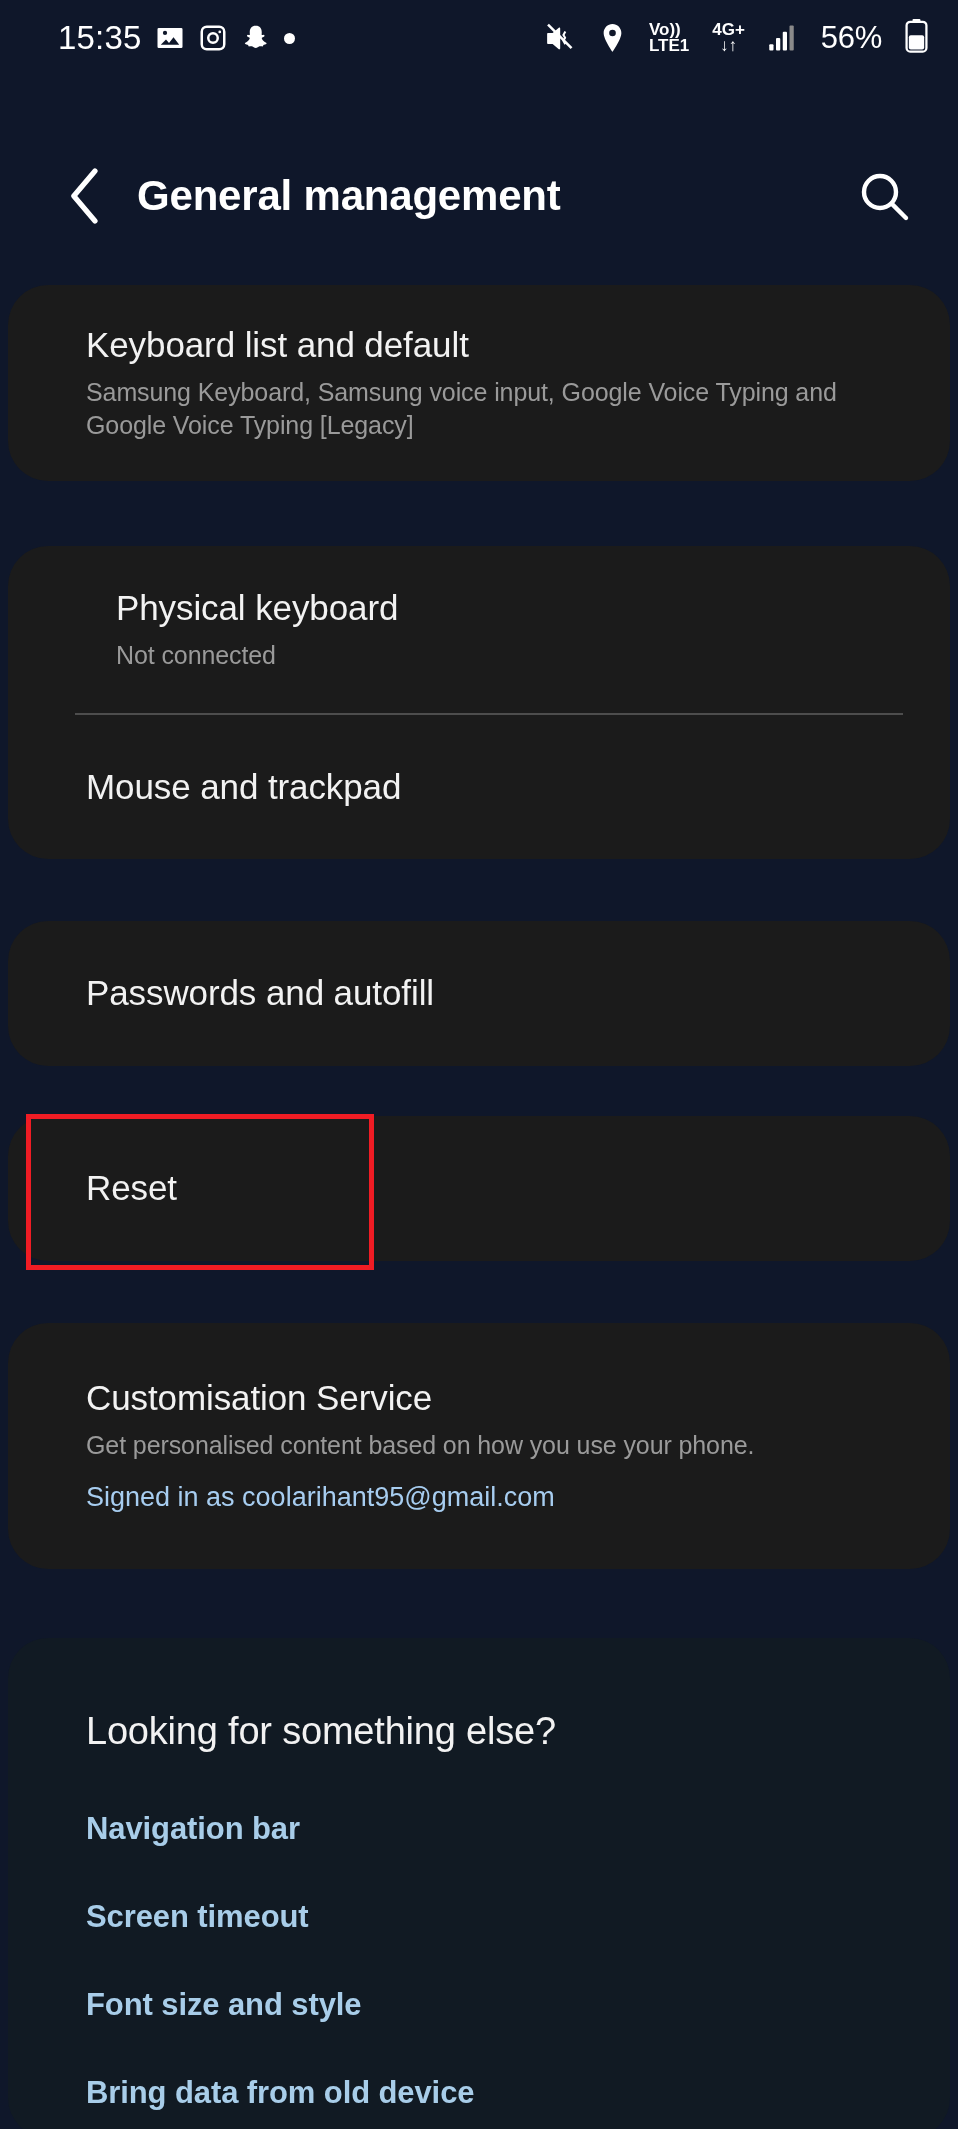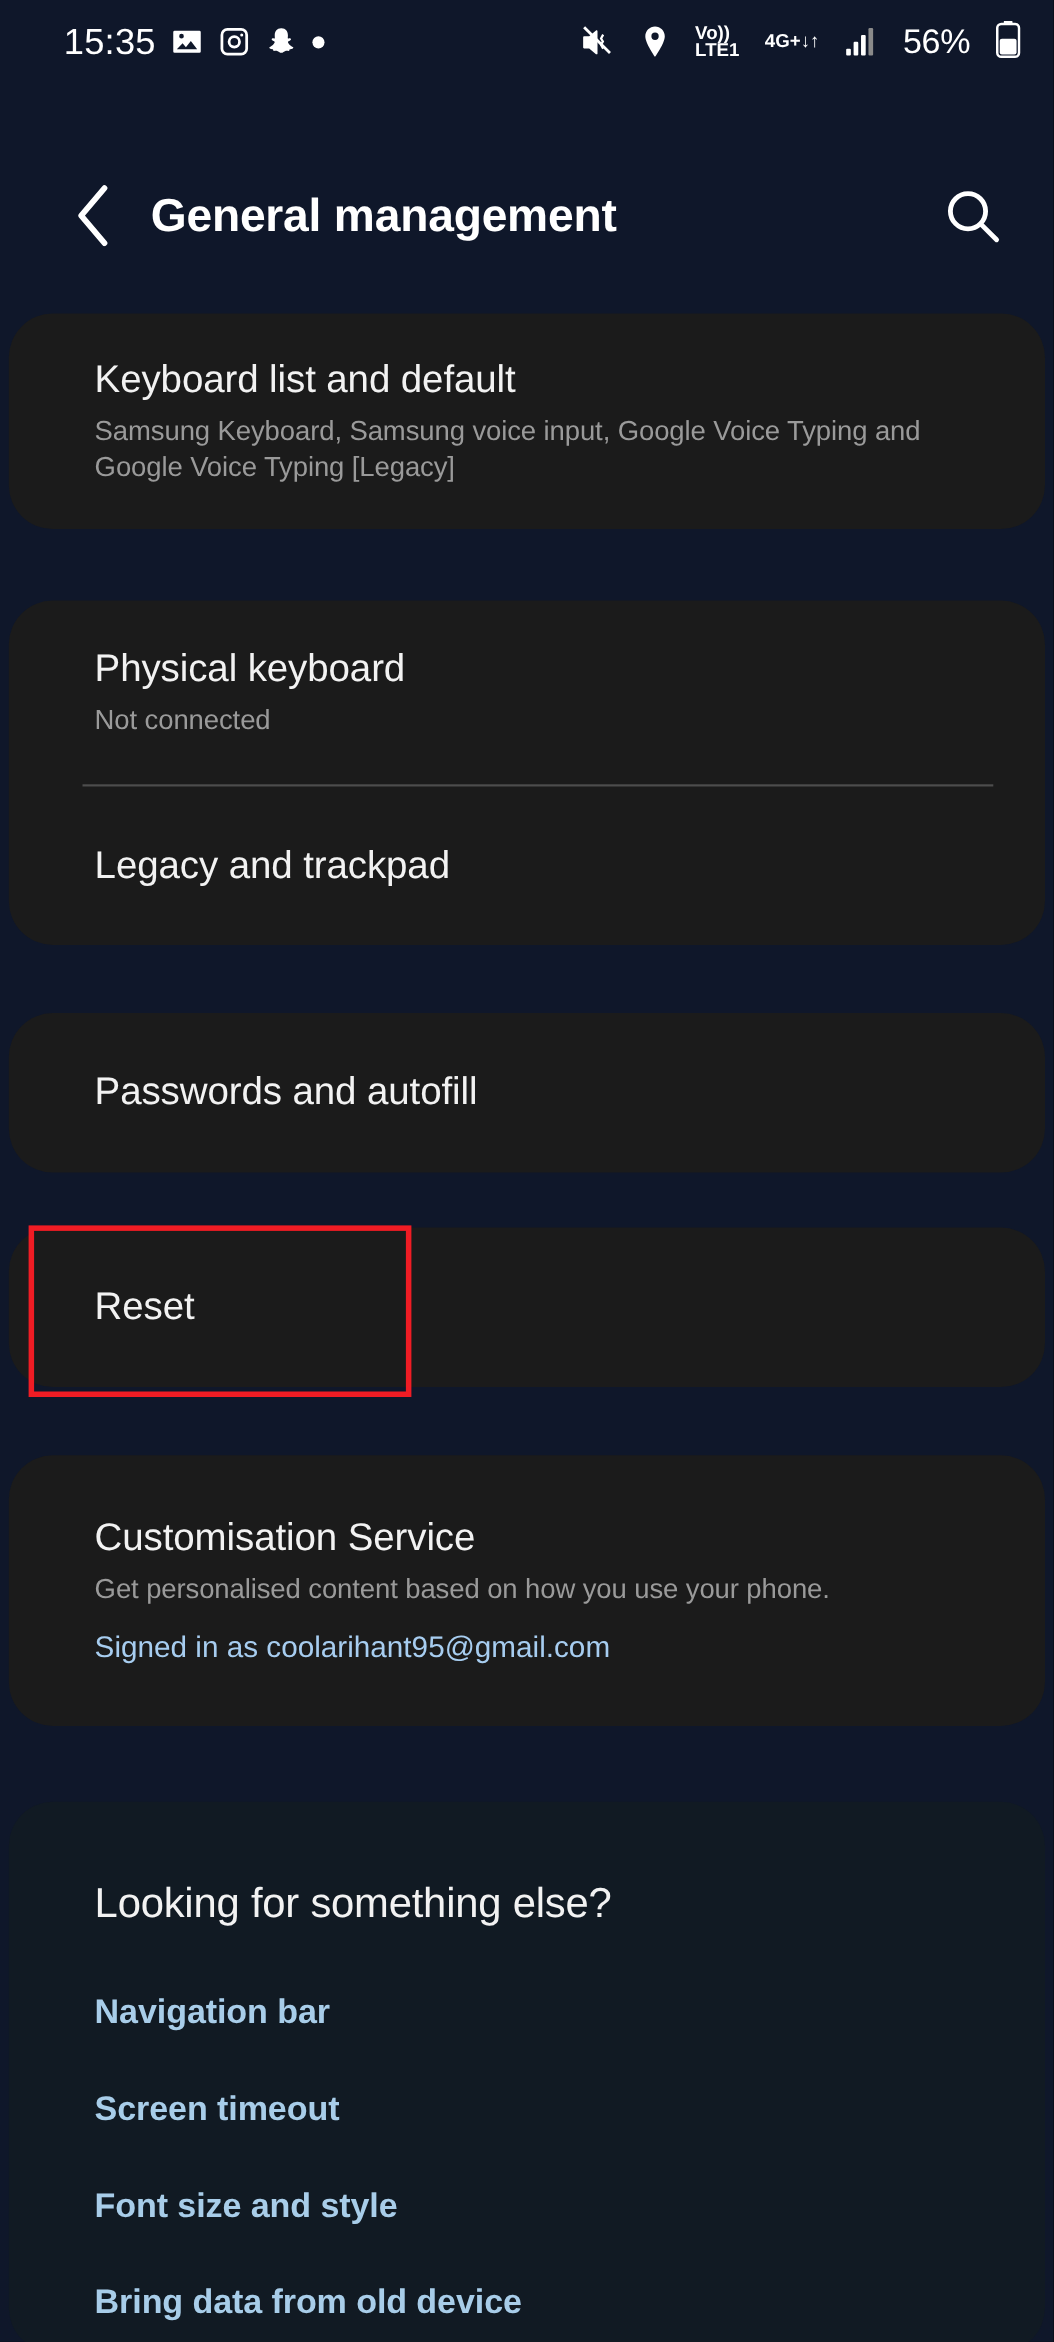--- a/index.html
+++ b/index.html
@@ -20,21 +20,21 @@
   .sb-left { display:flex; align-items:center; gap:13px; }
   .sb-clock { color:#fff; font-size:33px; letter-spacing:0.2px; }
   .sb-right { display:flex; align-items:center; gap:23px; }
   .icon-white { fill:#fff; display:block; }
   .sb-battery-text { color:#fff; font-size:31px; font-weight:400; letter-spacing:-0.3px; }
   .voltestack {
     display:flex; flex-direction:column; justify-content:center;
     line-height:0.96; color:#fff; font-weight:bold; font-size:17px;
   }
   .netstack {
-    display:flex; flex-direction:row; align-items:center; justify-content:center;
+    display:flex; flex-direction:column; align-items:center; justify-content:center;
     line-height:0.96; color:#fff; font-weight:bold; font-size:17px;
   }
   .dotsmall { width:11px; height:11px; border-radius:50%; background:#fff; }
 
   
   .header {
     position:absolute; top:152px; left:0; width:958px; height:88px;
     display:flex; align-items:center;
   }
   .back-btn { width:86px; display:flex; align-items:center; justify-content:center; margin-left:42px; }
@@ -162,27 +162,27 @@
   </div>
 
   <div class="card" style="top:285px; height:196px;">
     <div class="row" style="height:196px;">
       <div class="row-title">Keyboard list and default</div>
       <div class="row-sub" style="max-width:820px;">Samsung Keyboard, Samsung voice input, Google Voice Typing and Google Voice Typing [Legacy]</div>
     </div>
   </div>
 
   <div class="card" style="top:546px; height:313px;">
-    <div class="row" style="height:167px;">
+    <div class="row" style="height:167px;margin-left:30px;">
       <div class="row-title">Physical keyboard</div>
       <div class="row-sub">Not connected</div>
     </div>
     <div class="divider"></div>
     <div class="row" style="height:144px;">
-      <div class="row-title">Legacy and trackpad</div>
+      <div class="row-title">Mouse and trackpad</div>
     </div>
   </div>
 
   <div class="card" style="top:921px; height:145px;">
     <div class="row" style="height:145px;">
       <div class="row-title">Passwords and autofill</div>
     </div>
   </div>
 
   <div class="card" style="top:1116px; height:145px;">

